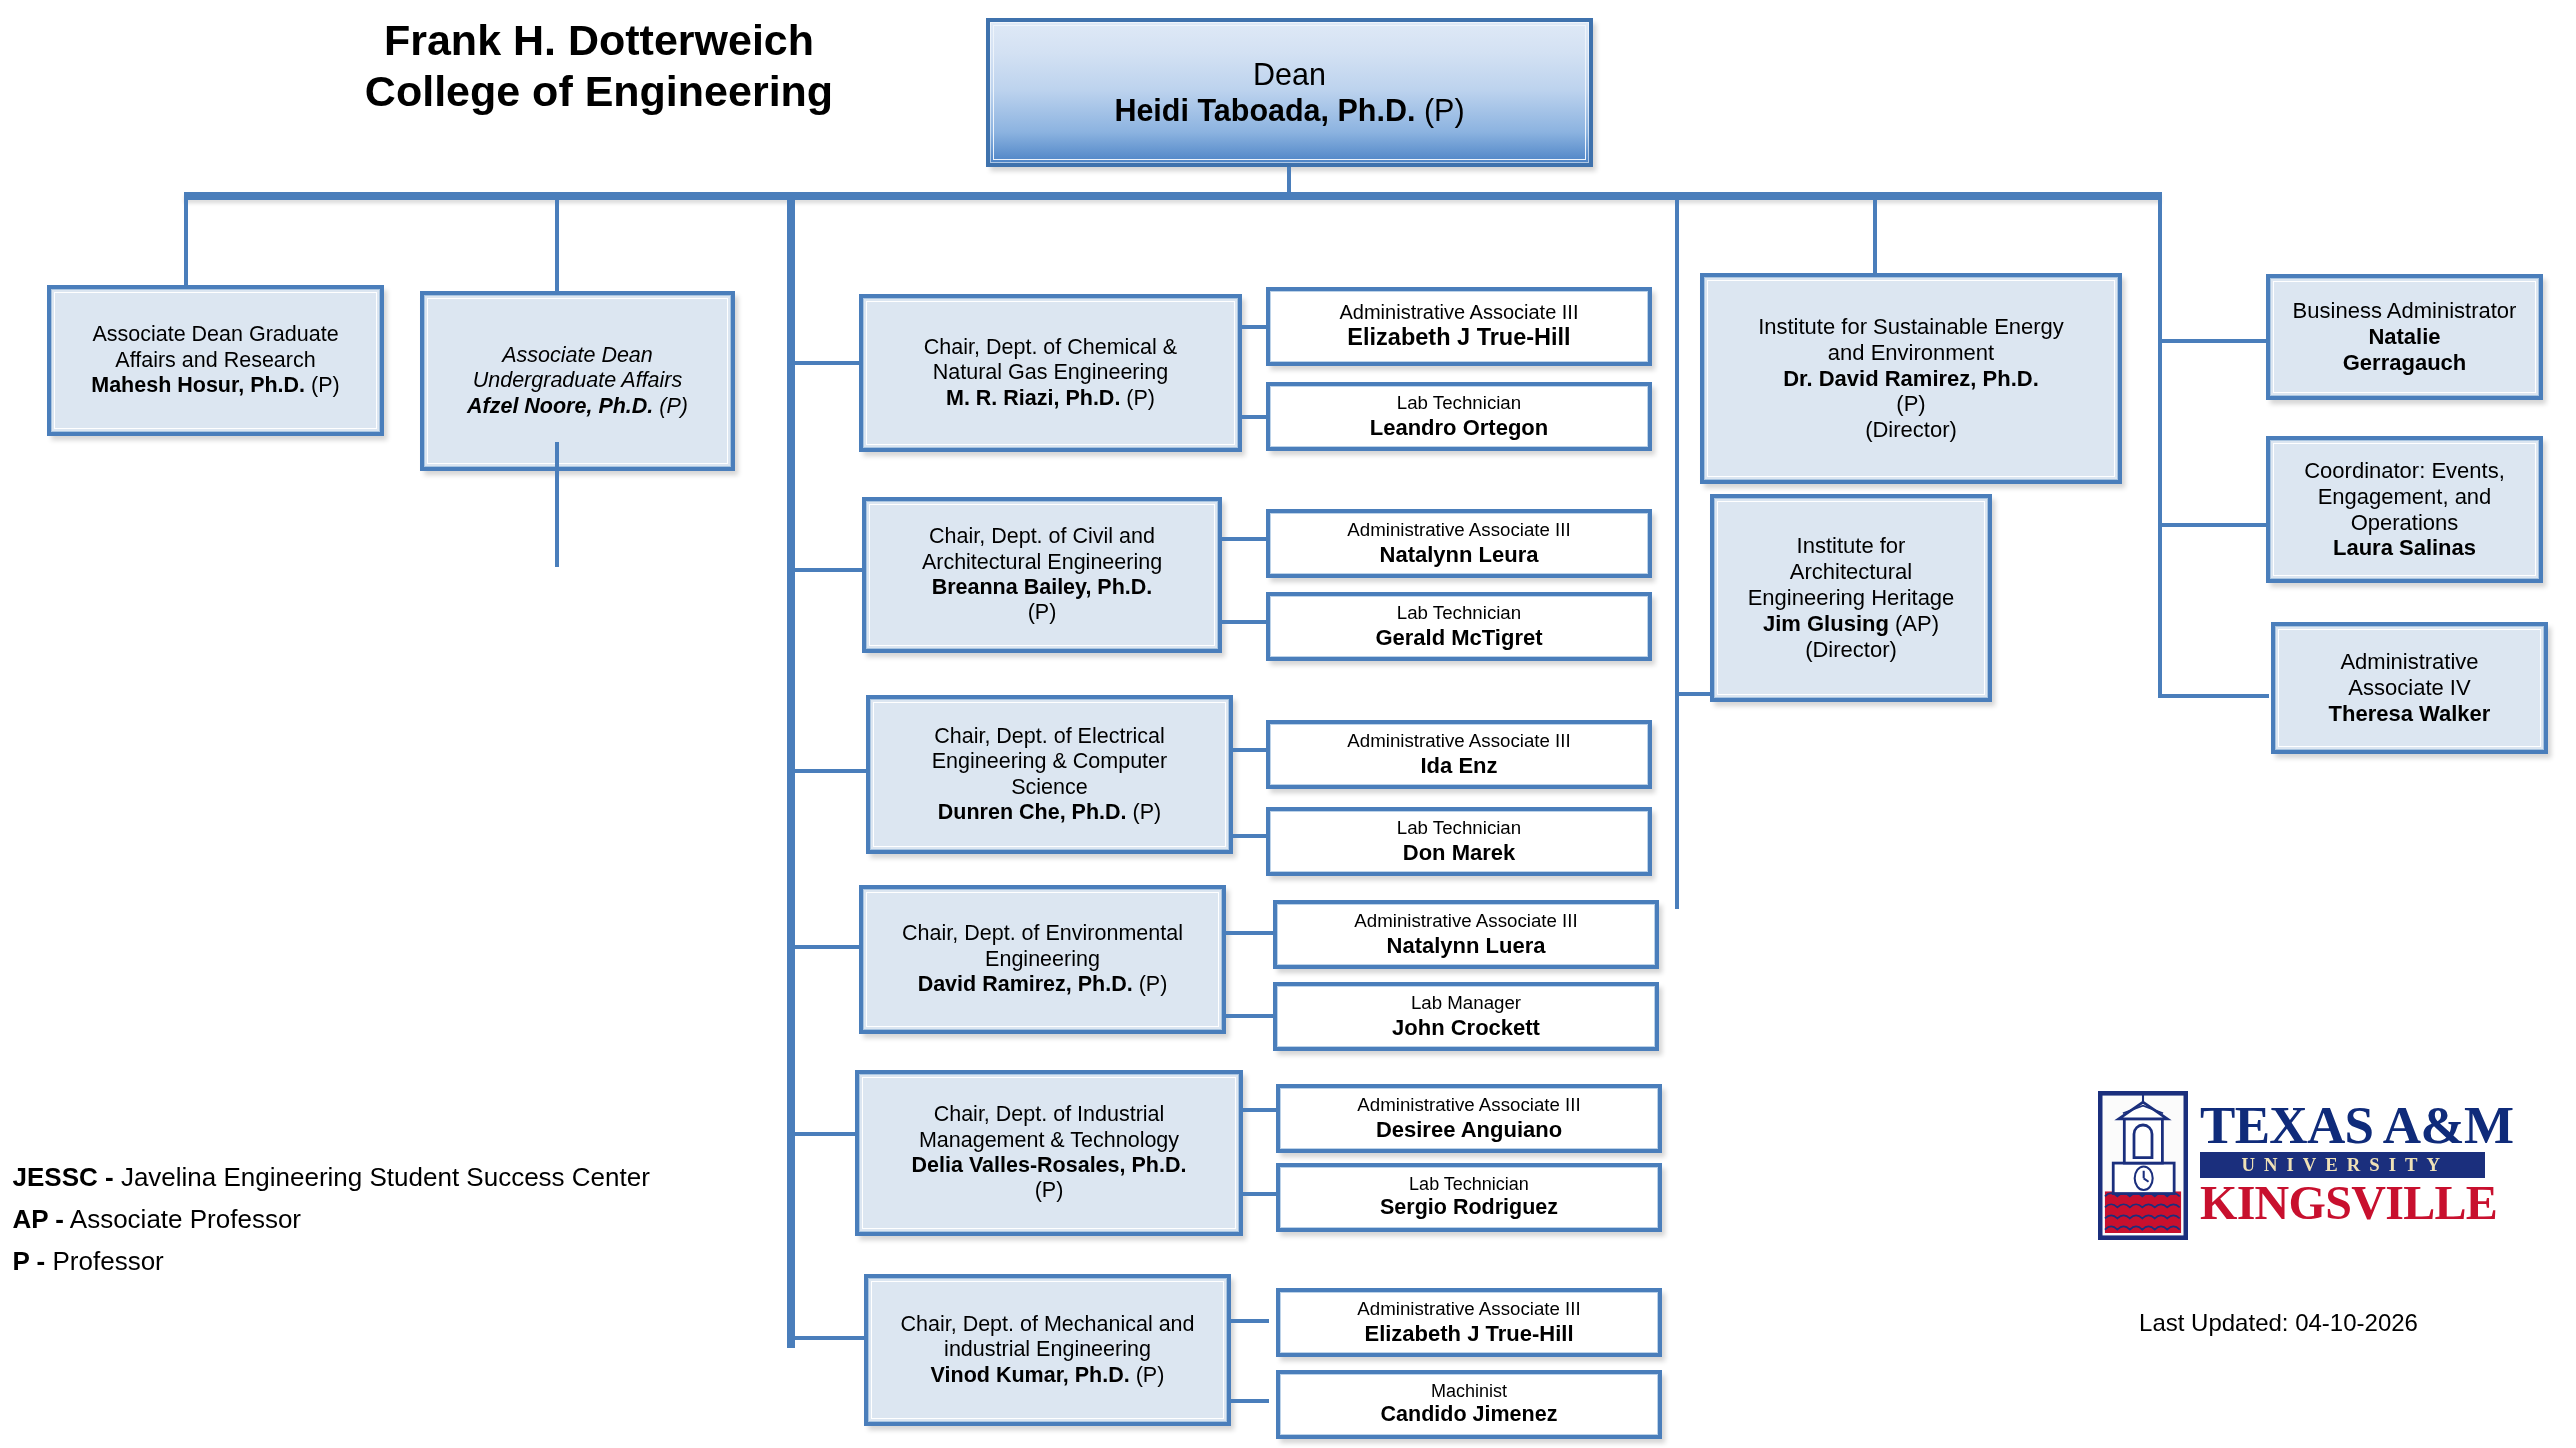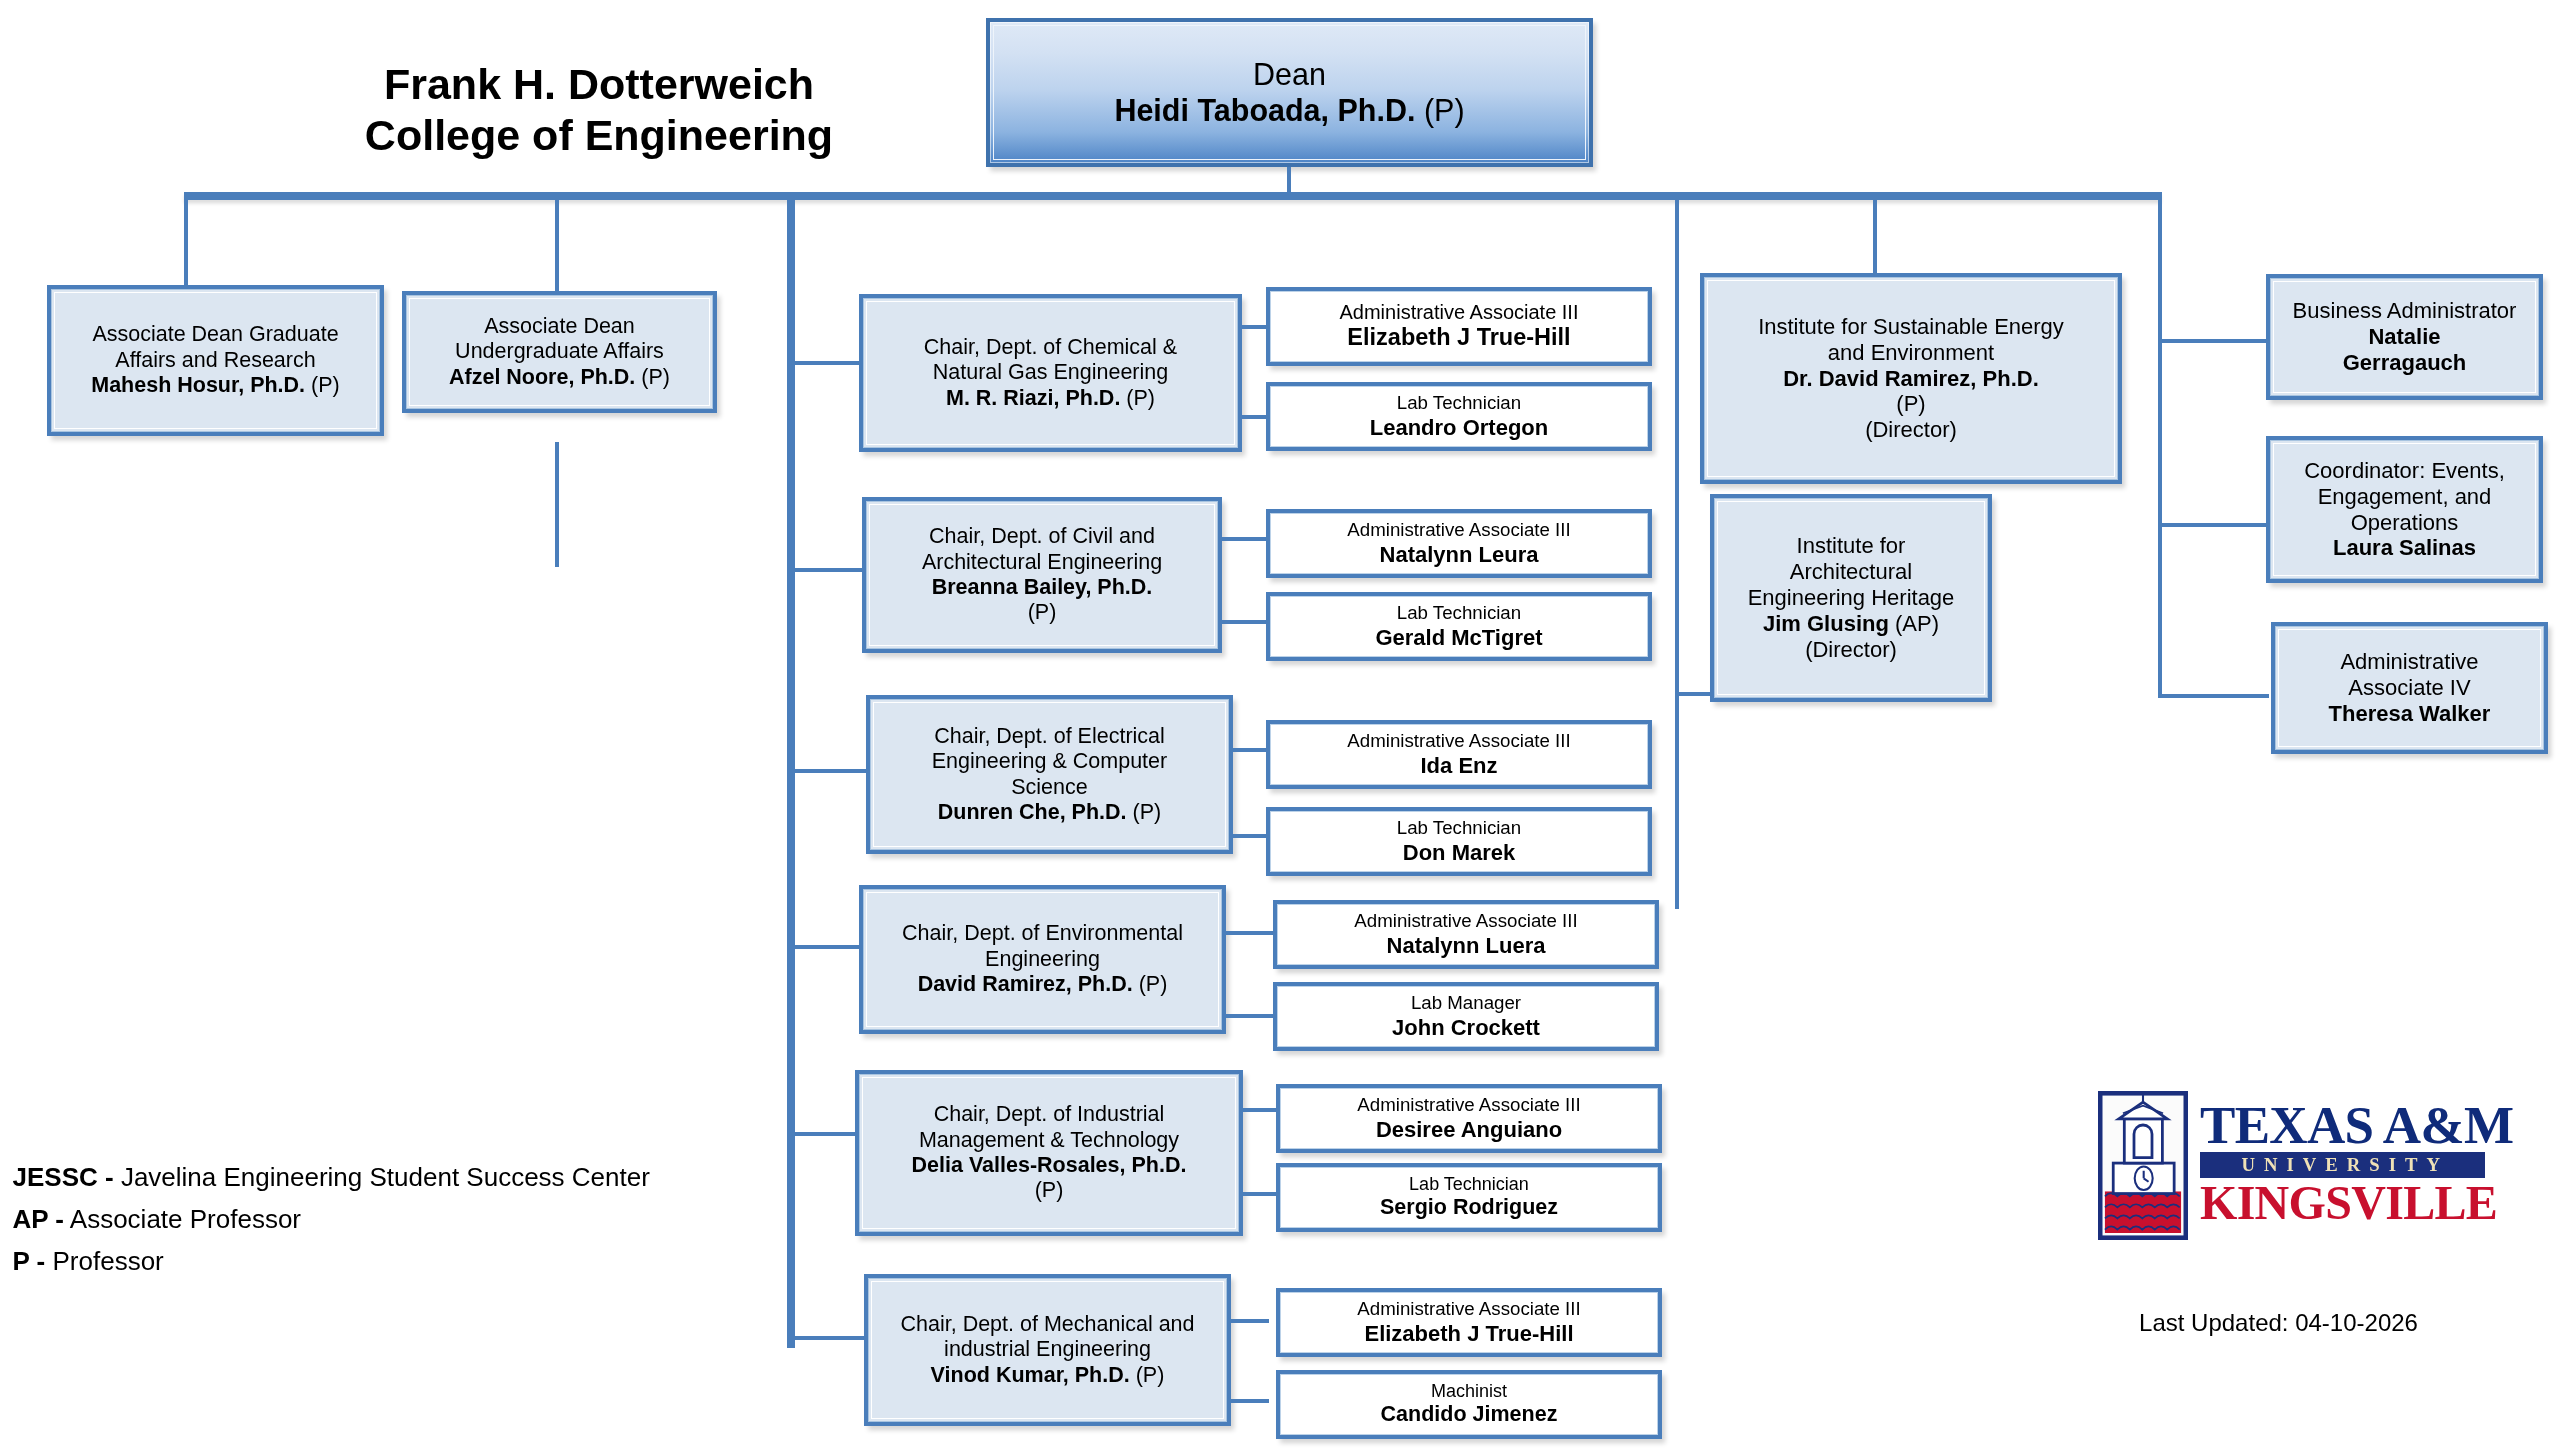--- a/index.html
+++ b/index.html
@@ -29,21 +29,21 @@
   
   .conn{position:absolute;background:#4a7ebb;}
   .conn.h{height:4.8px;}
   .conn.v{width:4.8px;}
   .conn.thick.h{height:7.6px;box-shadow:0 3.5px 3.5px rgba(0,0,0,.13);}
   .conn.thin.h{height:3.5px;}
   .conn.thin.v{width:3.5px;}
 
   
   #chart-title{position:absolute;left:277px;top:15.2px;width:644px;text-align:center;
-     font-size:43px;font-weight:700;line-height:1.22;color:#000;margin-top:44px;}
+     font-size:43px;font-weight:700;line-height:1.22;color:#000;}
   #legend{position:absolute;left:12.5px;top:1156px;font-size:26px;line-height:1.62;color:#000;}
   #legend b{font-weight:700;}
   #updated{position:absolute;left:2064px;top:1309px;width:429px;text-align:center;
      font-size:24px;color:#000;}
 
   
   #logo{position:absolute;left:2098px;top:1091px;width:388px;height:159px;}
   #logo .crest{position:absolute;left:0;top:0;width:90px;height:149px;}
   #logo .wordmark{position:absolute;left:102px;top:9.7px;width:285px;height:138px;}
   .tam{font-family:"Liberation Serif",serif;font-weight:700;color:#0f2b7a;
@@ -96,21 +96,21 @@
     <div class="inner2" style="font-size:21.5px;">
       <span class="ln ttl">Associate Dean Graduate</span>
       <span class="ln ttl">Affairs and Research</span>
       <span class="ln">
         <b class="nm">Mahesh Hosur, Ph.D.</b>
         <span class="sfx">(P)</span>
       </span>
     </div>
   </div>
 
-  <div class="node" style="left:402px;top:291px;width:315px;height:122px;">
+  <div class="node" style="left:420px;top:291px;width:315px;height:180px;font-style:italic;">
     <div class="inner"></div>
     <div class="inner2" style="font-size:21.5px;">
       <span class="ln ttl">Associate Dean</span>
       <span class="ln ttl">Undergraduate Affairs</span>
       <span class="ln">
         <b class="nm">Afzel Noore, Ph.D.</b>
         <span class="sfx">(P)</span>
       </span>
     </div>
   </div>

